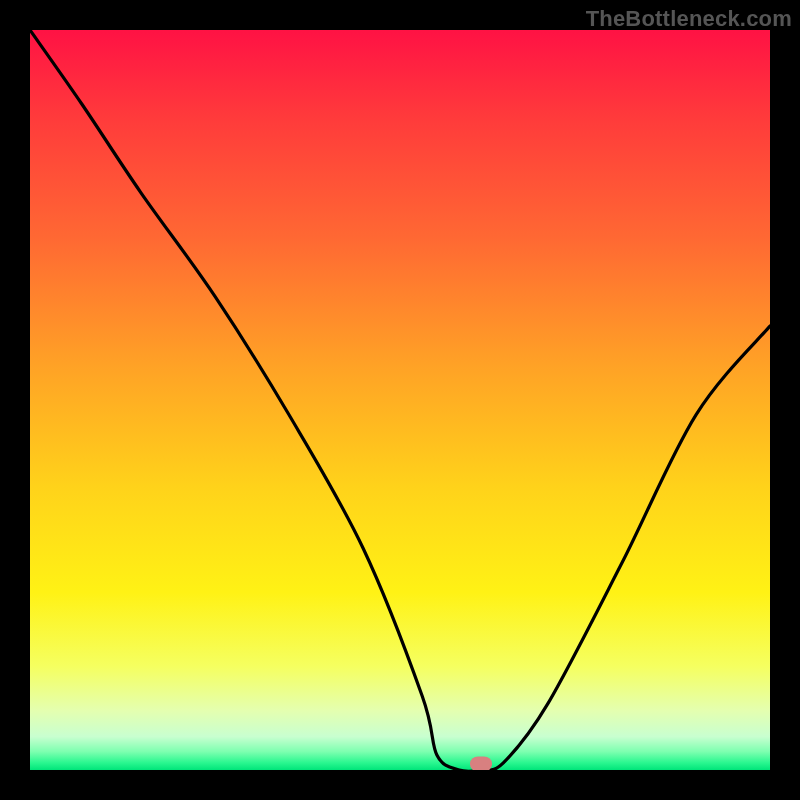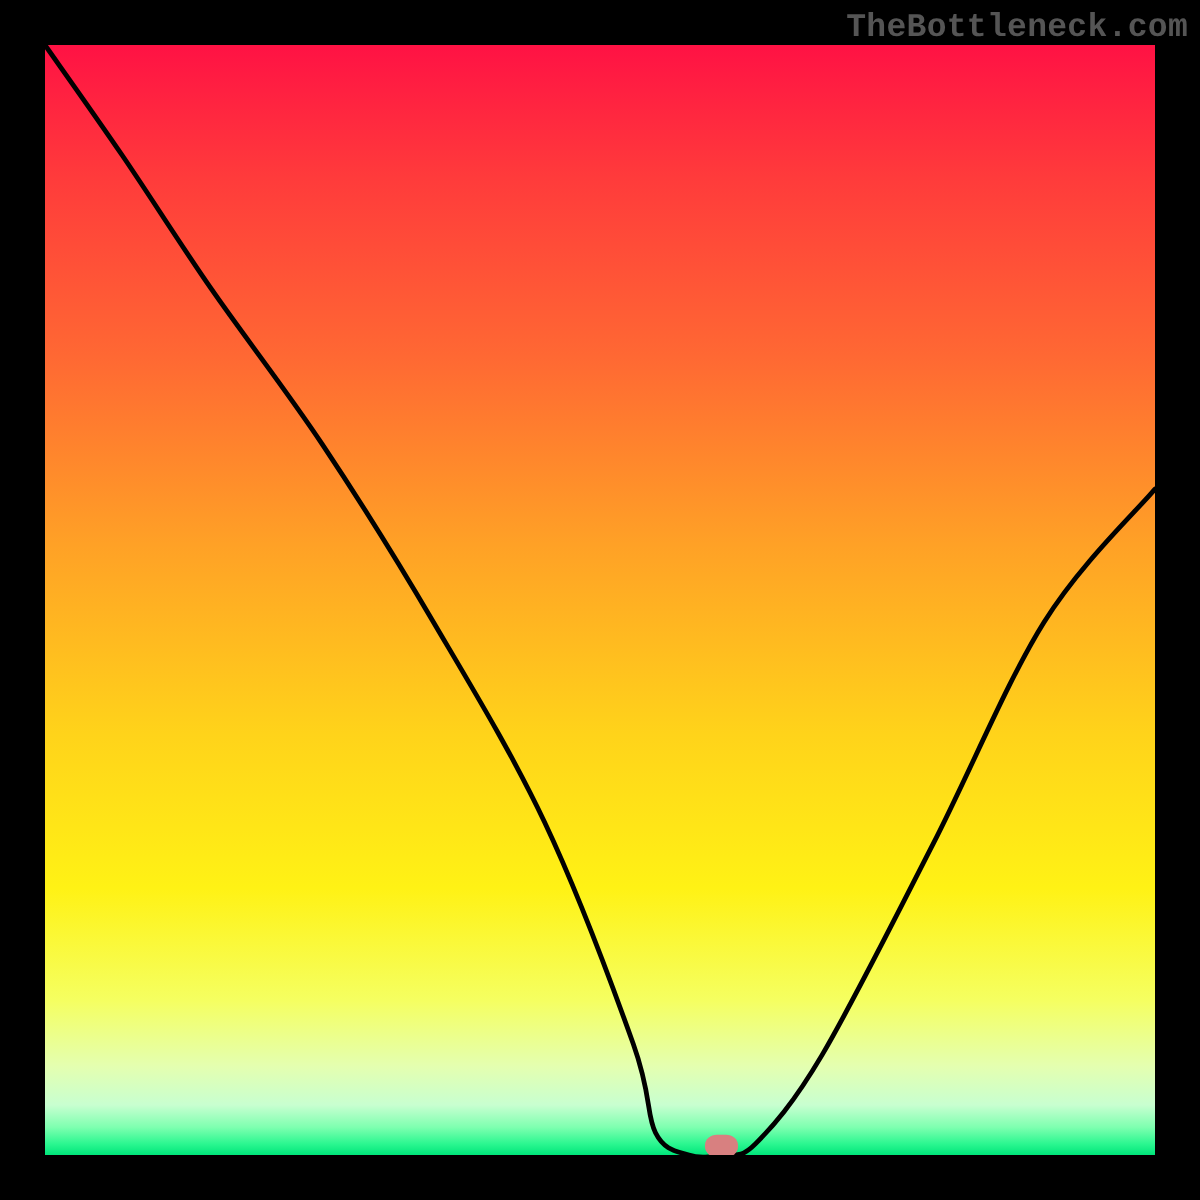--- a/index.html
+++ b/index.html
@@ -8,21 +8,20 @@
     width: 800px;
     height: 800px;
     background: #000;
     overflow: hidden;
     font-family: Arial, Helvetica, sans-serif;
   }
   .frame {
     position: relative;
     width: 800px;
     height: 800px;
-    font-family: Liberation Mono, monospace;
   }
   .plot-area {
     position: absolute;
     top: 30px;
     left: 30px;
     width: 740px;
     height: 740px;
     overflow: hidden;
   }
   .attrib {

